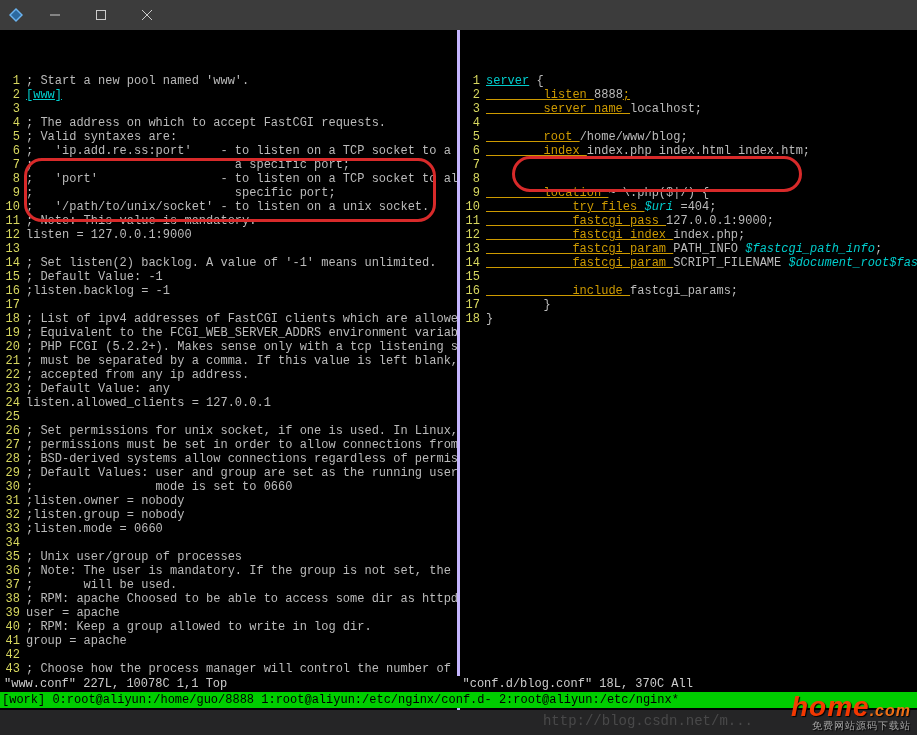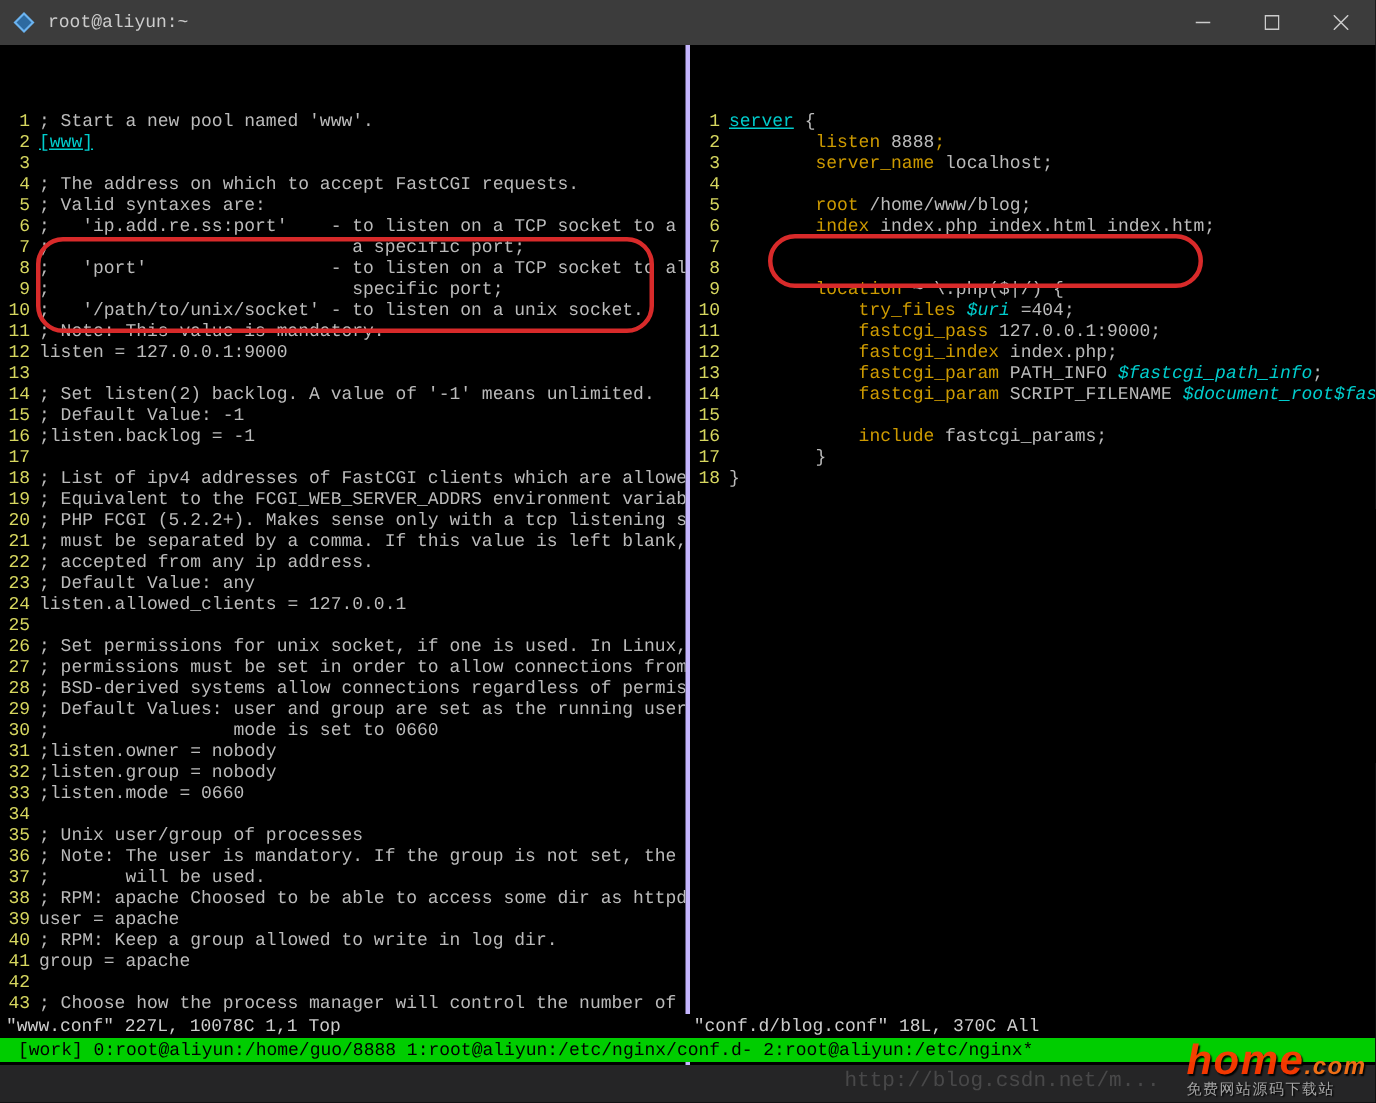--- a/index.html
+++ b/index.html
@@ -53,21 +53,21 @@
   display:inline-block;
   width:26px;
   text-align:right;
   color:#d7d75f;
   padding-right:6px;
 }
 .line { height: 14px; line-height:14px; }
 .code { color:#bbb; }
 .cyan { color:#00cdcd; text-decoration: underline; margin-top: 28px; }
 .cyan-plain { color:#00cdcd;font-style:italic; }
-.brown { color:#cd9a00; }
+.brown { color:#cd9a00;text-decoration:underline; }
 .red-circle {
   position:absolute;
   border: 3px solid #d82a2a;
   border-radius: 18px;
   pointer-events:none;
 }
 .statusbar {
   position:absolute;
   bottom: 18px;
   left:0; right:0;
@@ -81,63 +81,62 @@
 .statusbar .half { width:50%; padding-left:4px; }
 .tmuxbar {
   position:absolute;
   bottom:2px;
   left:0; right:0;
   height:16px;
   background:#00cd00;
   color:#000;
   font-size:12px;
   line-height:16px;
-  padding-left:12px;
+  padding-left:2px;
 }
 .watermark {
   position:absolute;
   right: 6px;
   bottom: 2px;
   color:#ff3a00;
   font-family: Arial, sans-serif;
   font-weight:bold;
   font-style: italic;
   font-size: 28px;
   letter-spacing: 1px;
   opacity: 0.95;
   text-shadow: 1px 1px 1px #000;
 }
 .watermark .sub {
   display:block;
   font-size:10px;
   color:#aaa;
   font-style:normal;
   font-weight:normal;
-  text-align:left;
+  text-align:right;
   margin-top:-4px;
 }
 .faint-url {
   position:absolute;
-  right: 144px;
+  right: 164px;
   bottom: 6px;
   color: rgba(180,180,180,0.25);
   font-size: 14px;
 }
 </style>
 </head>
 <body>
 
 <div class="titlebar">
   <span class="titlebar-icon">
     <svg viewBox="0 0 16 16">
         <polygon points="8,1 15,8 8,15 1,8" fill="#6bb3f0"></polygon>
         <polygon points="8,3 13,8 8,13 3,8" fill="#2d6aa0"></polygon>
       </svg>
   </span>
-  <span class="titlebar-title">root@aliyun:~</span>
   <div class="win-controls">
     <div class="win-btn">
         <svg width="10" height="10">
           <line x1="0" y1="5" x2="10" y2="5" stroke="#ccc" stroke-width="1"></line>
         </svg>
       </div>
     <div class="win-btn">
         <svg width="10" height="10">
           <rect x="0.5" y="0.5" width="9" height="9" fill="none" stroke="#ccc" stroke-width="1"></rect>
         </svg>

